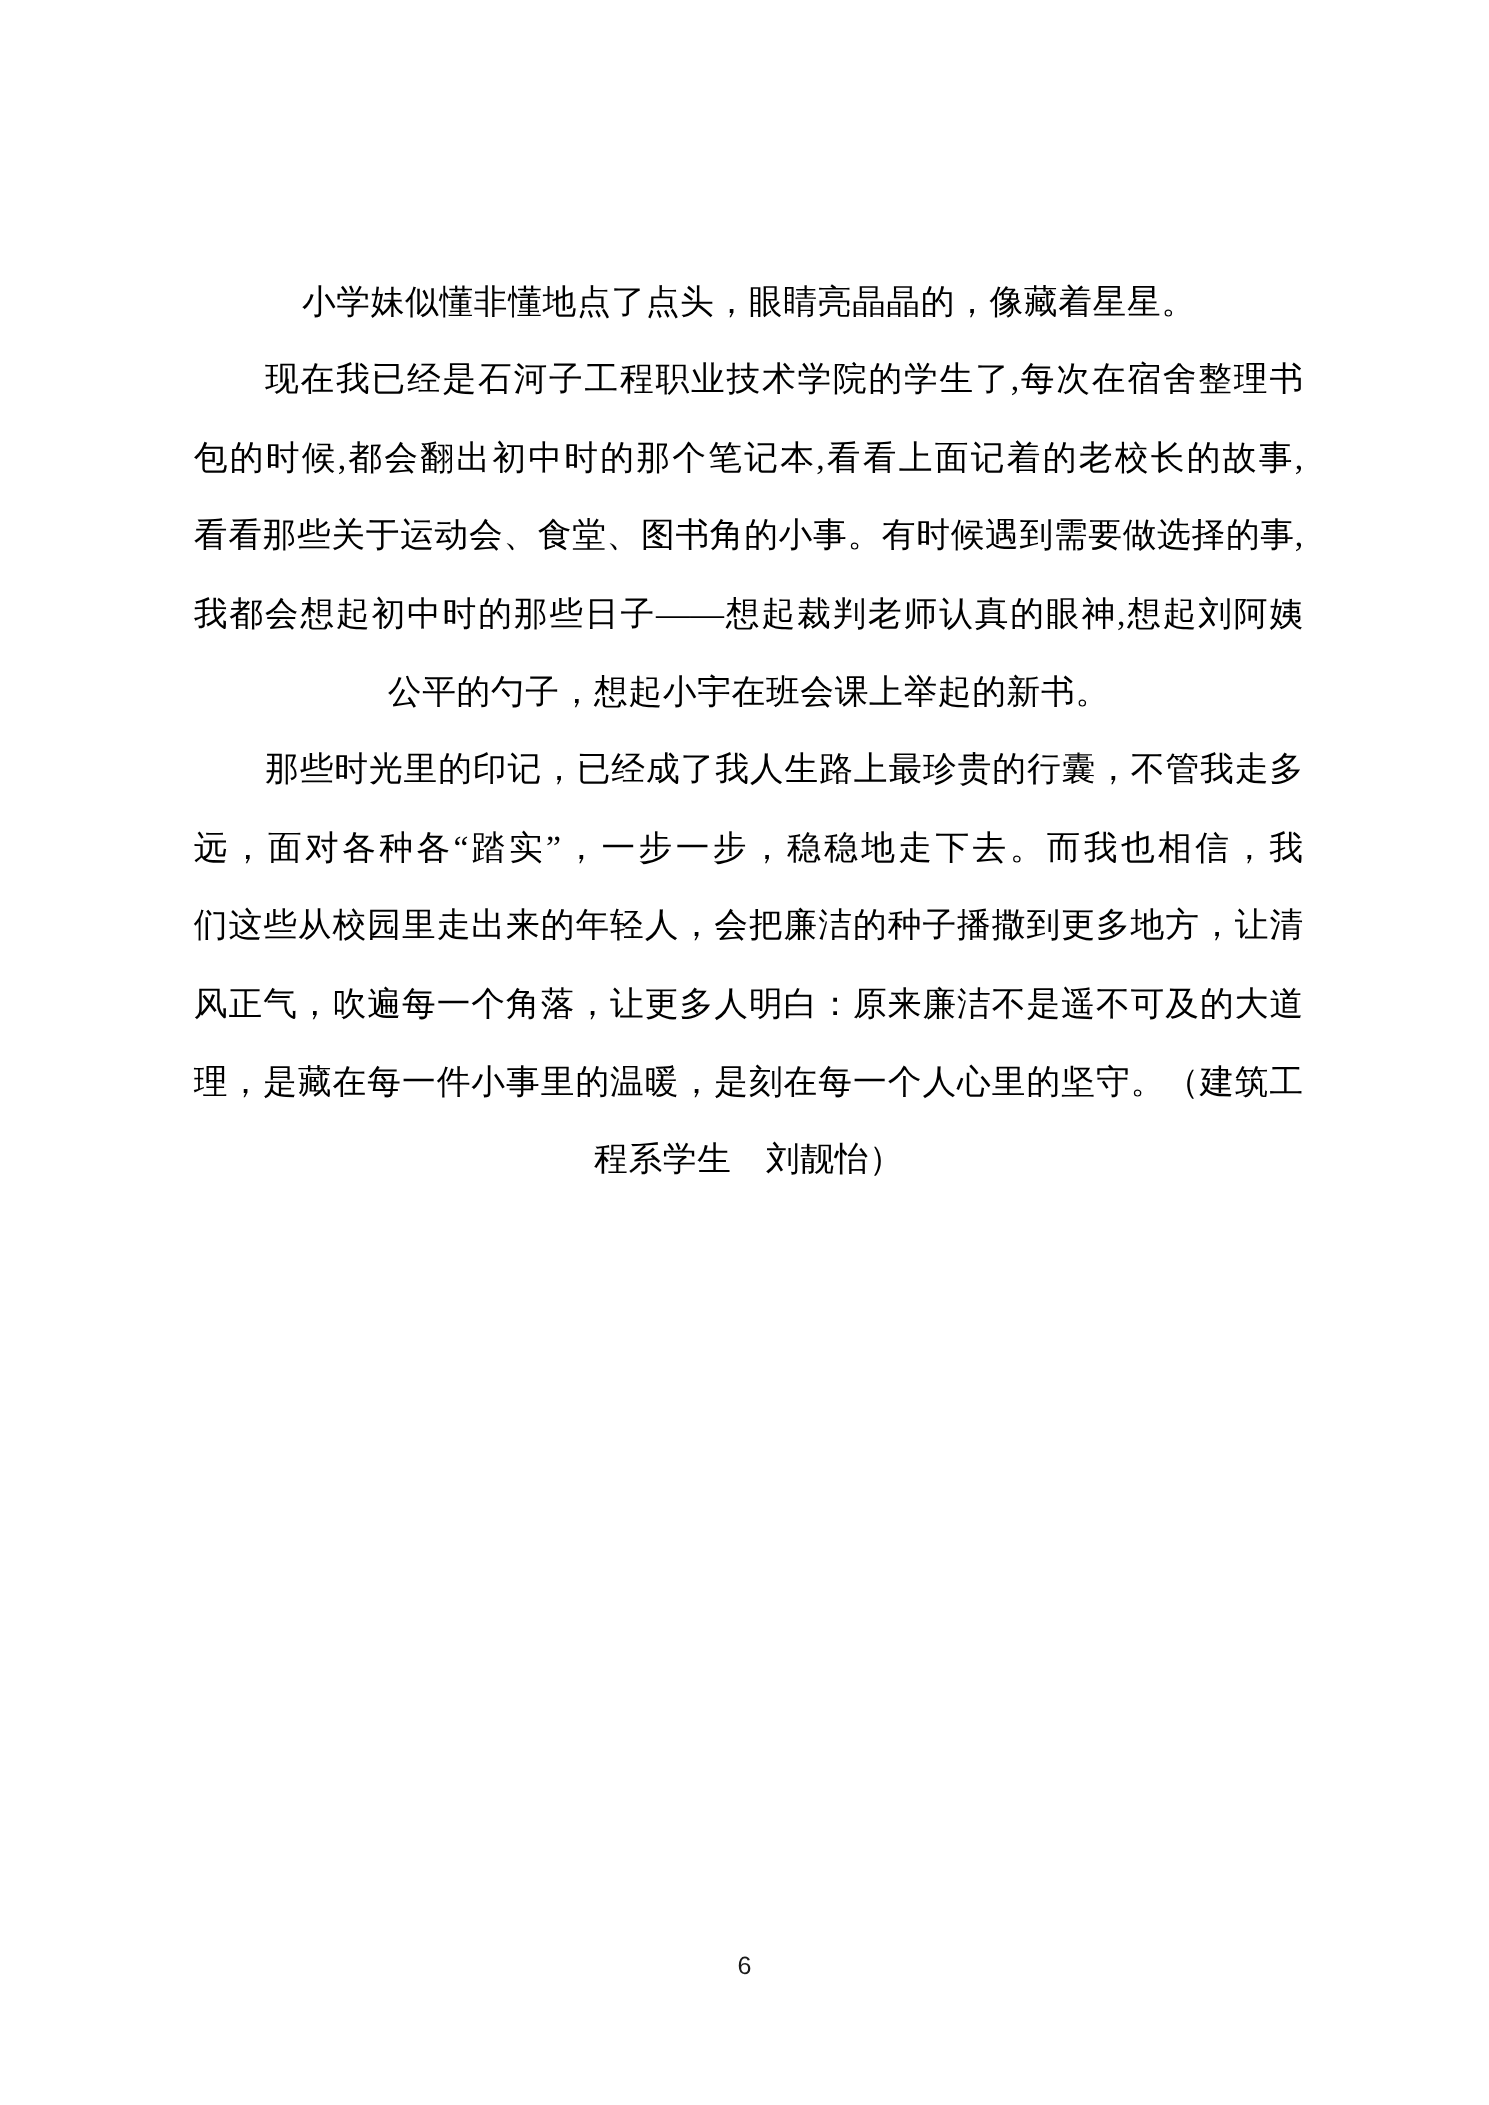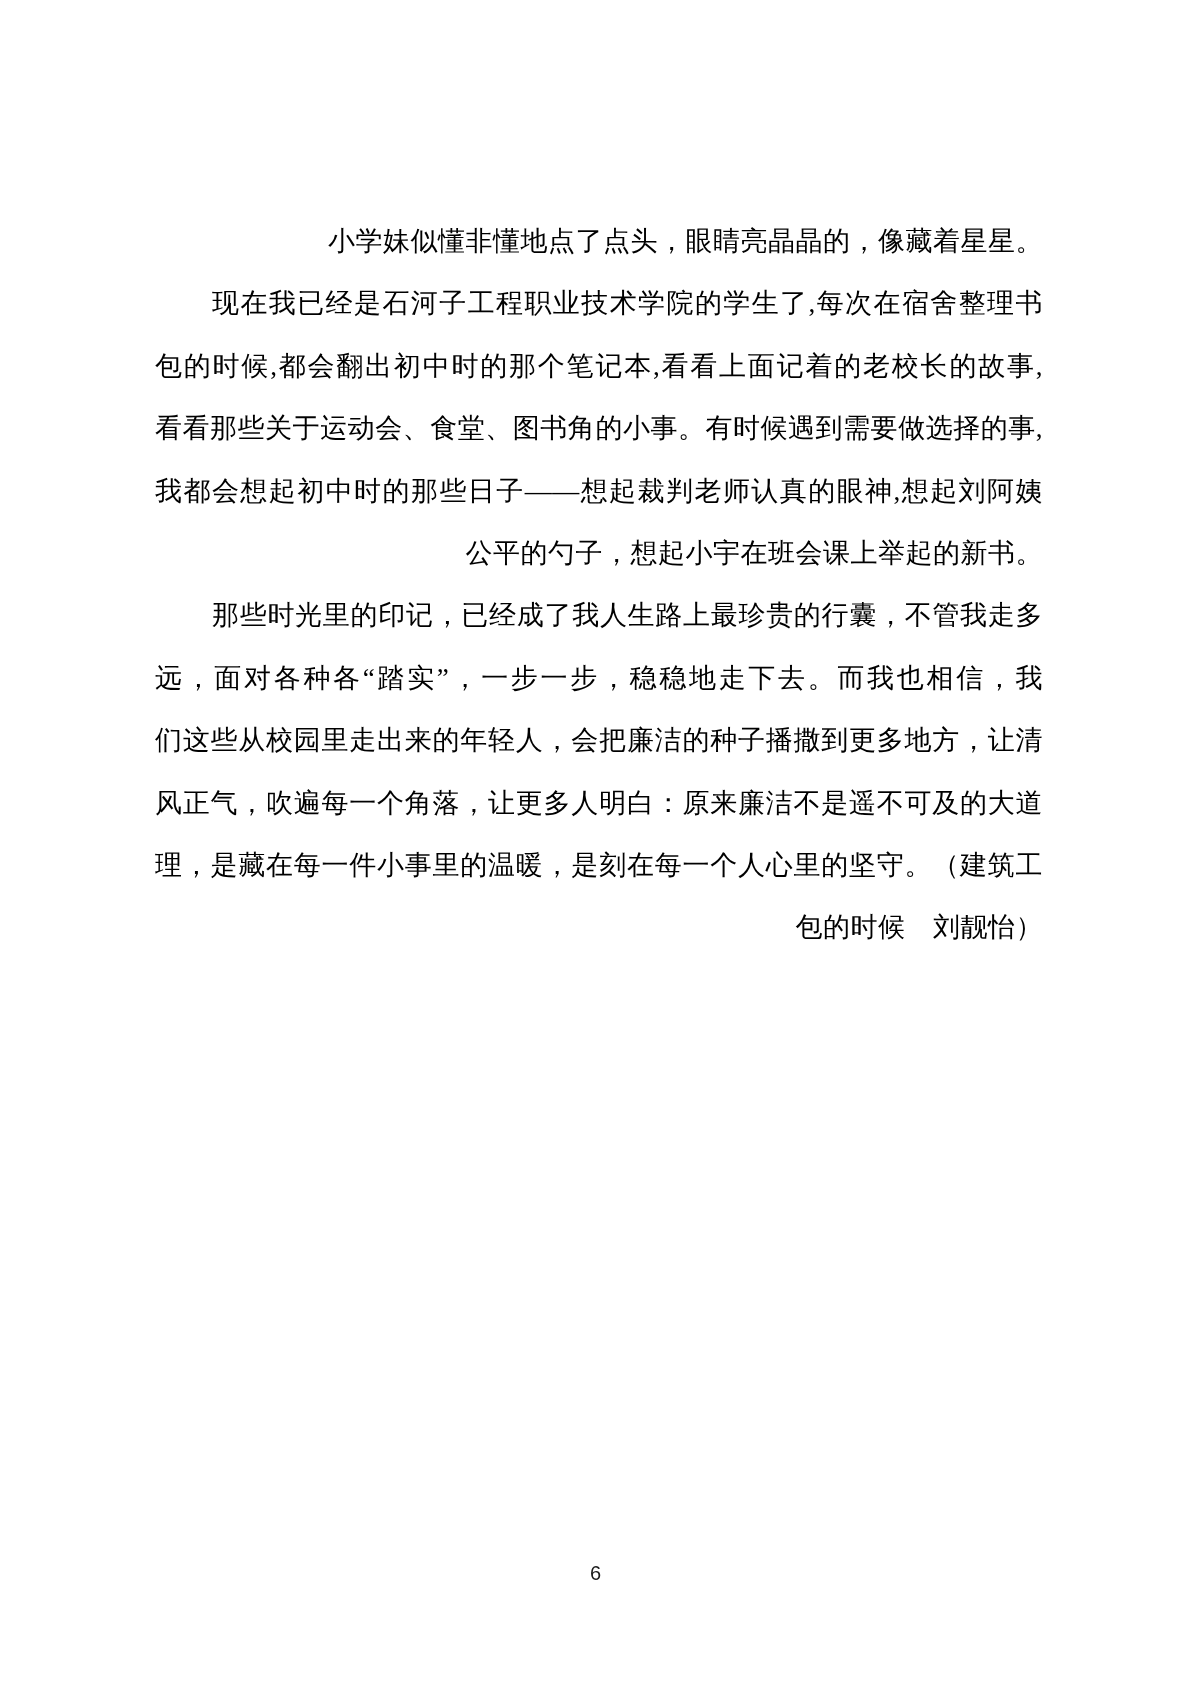--- a/index.html
+++ b/index.html
@@ -24,21 +24,21 @@
     font-size: 27px;
     line-height: 62.4px;
     letter-spacing: 0.5px;
   }
   .paragraph {
     margin: 0;
     padding: 0;
   }
   .line {
     height: 62.4px;
-    text-align: right;
+    text-align: center;
     white-space: pre-wrap;
   }
   .line.fill {
     text-align: justify;
     text-align-last: justify;
     text-justify: inter-character;
     font-family: Liberation Serif, serif;
   }
   .line.indent {
     text-indent: 57px;
@@ -69,17 +69,17 @@
         <div class="line fill">看看那些关于运动会、食堂、图书角的小事。有时候遇到需要做选择的事,</div>
         <div class="line fill">我都会想起初中时的那些日子——想起裁判老师认真的眼神,想起刘阿姨</div>
         <div class="line">公平的勺子，想起小宇在班会课上举起的新书。</div>
       </div>
       <div class="paragraph">
         <div class="line fill indent">那些时光里的印记，已经成了我人生路上最珍贵的行囊，不管我走多</div>
         <div class="line fill">远，面对各种各“踏实”，一步一步，稳稳地走下去。而我也相信，我</div>
         <div class="line fill">们这些从校园里走出来的年轻人，会把廉洁的种子播撒到更多地方，让清</div>
         <div class="line fill">风正气，吹遍每一个角落，让更多人明白：原来廉洁不是遥不可及的大道</div>
         <div class="line fill">理，是藏在每一件小事里的温暖，是刻在每一个人心里的坚守。（建筑工</div>
-        <div class="line">包的时候　刘靓怡）</div>
+        <div class="line">程系学生　刘靓怡）</div>
       </div>
     </div>
   <div class="pagenum">6</div>
 </div>
 
 </body></html>

